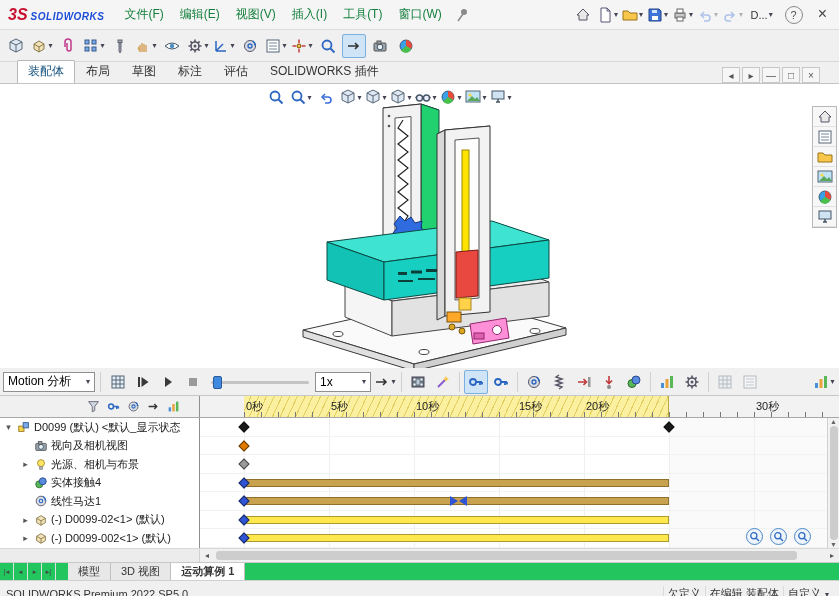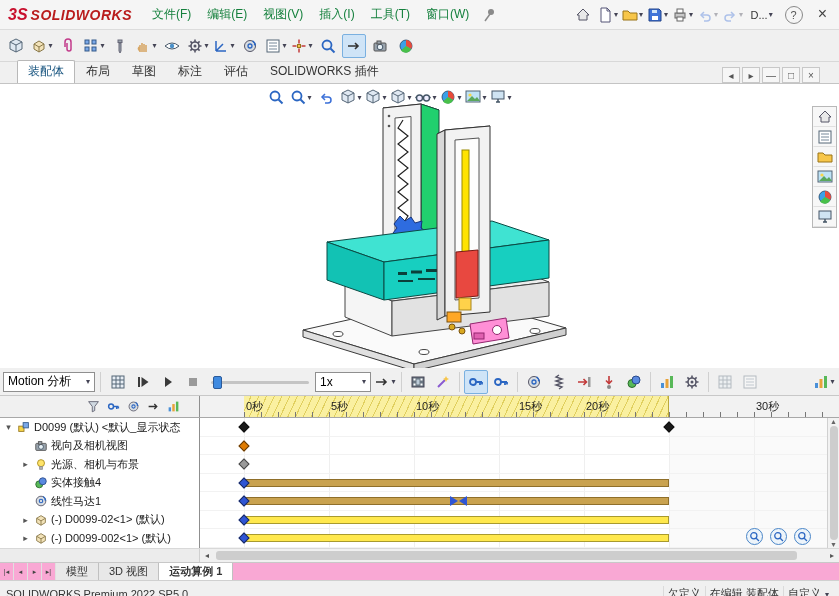--- a/index.html
+++ b/index.html
@@ -4,21 +4,21 @@
 <style>
   * { margin:0; padding:0; box-sizing:border-box; }
   html,body { background:#d4d4d4; }
   body { font-family:"Liberation Sans","DejaVu Sans",sans-serif; }
   .app { position:relative; width:839px; height:596px; background:#f0f0f0; overflow:hidden; }
 
   
   .menubar { height:30px; display:flex; align-items:center; background:#f5f5f5; border-bottom:1px solid #dcdcdc; padding:0 4px; }
   .logo { display:flex; align-items:baseline; margin:0 12px 0 4px; font-style:italic; font-weight:bold; white-space:nowrap;justify-content:space-between; }
   .logo-mark { color:#c8102e; font-size:16px; margin-right:3px; }
-  .logo-text { color:#b91c1c; font-size:14px; letter-spacing:.5px; }
+  .logo-text { color:#1d4ed8; font-size:10px; letter-spacing:.5px; }
   .menu-item { font-size:12px; padding:4px 8px; color:#15803d; border-radius:2px; }
   .qa { display:flex; align-items:center; margin-left:auto; gap:1px; }
   .help-btn { width:18px; height:18px; border:1px solid #888; border-radius:50%; display:flex; align-items:center; justify-content:center; font-size:11px; color:#555; margin:0 6px; }
   .close-top { font-size:16px; color:#444; padding:0 8px 2px 8px; }
 
   
   .tbtn { height:24px; min-width:24px; display:flex; align-items:center; justify-content:center; border:1px solid transparent; border-radius:2px; }
   .tbtn.active { background:#cfe4f7; border-color:#7ab0e0; }
   .tbtn.disabled { opacity:.38; }
   .ic { width:16px; height:16px; }
@@ -87,21 +87,21 @@
   .vscroll { width:12px; background:#f2f2f2; border-left:1px solid #d0d0d0; display:flex; flex-direction:column; align-items:center; font-size:7px; color:#666; }
   .vthumb { flex:1; width:8px; background:#cdcdcd; border-radius:4px; margin:1px 0; }
 
   .hscroll { height:14px; display:flex; background:#f0f0f0; border-top:1px solid #d8d8d8; }
   .hs-left { width:200px; background:#ececec; border-right:1px solid #d0d0d0; }
   .hs-btn { width:14px; display:flex; align-items:center; justify-content:center; font-size:8px; color:#555; }
   .hs-track { flex:1; position:relative; }
   .hs-thumb { position:absolute; left:2px; right:28px; top:2px; bottom:2px; background:#cdcdcd; border-radius:3px; }
 
   
-  .doctabs { height:18px; background:#f9a8d4; border-top:1px solid #c8c8c8; display:flex; align-items:stretch; font-size:11px; }
+  .doctabs { height:18px; background:#22c55e; border-top:1px solid #c8c8c8; display:flex; align-items:stretch; font-size:11px;gap:12px; }
   .navbtn { width:14px; display:flex; align-items:center; justify-content:center; font-size:7px; color:#444; border-right:1px solid #e0e0e0; }
   .dtab { padding:0 10px; display:flex; align-items:center; color:#333; border-right:1px solid #c0c0c0; background:#e8e8e8; }
   .dtab.active { background:#fff; font-weight:bold; }
 
   .statusbar { height:26px; background:#f0f0f0; border-top:1px solid #d0d0d0; display:flex; align-items:center; font-size:11px; color:#333; padding:0 6px; }
   .sb-left { flex:1; }
   .sb-item { padding:0 4px; border-left:1px solid #dadada; white-space:nowrap; }
   .sb-item .caret { font-size:8px; }
 
   svg.defs { position:absolute; width:0; height:0; }

